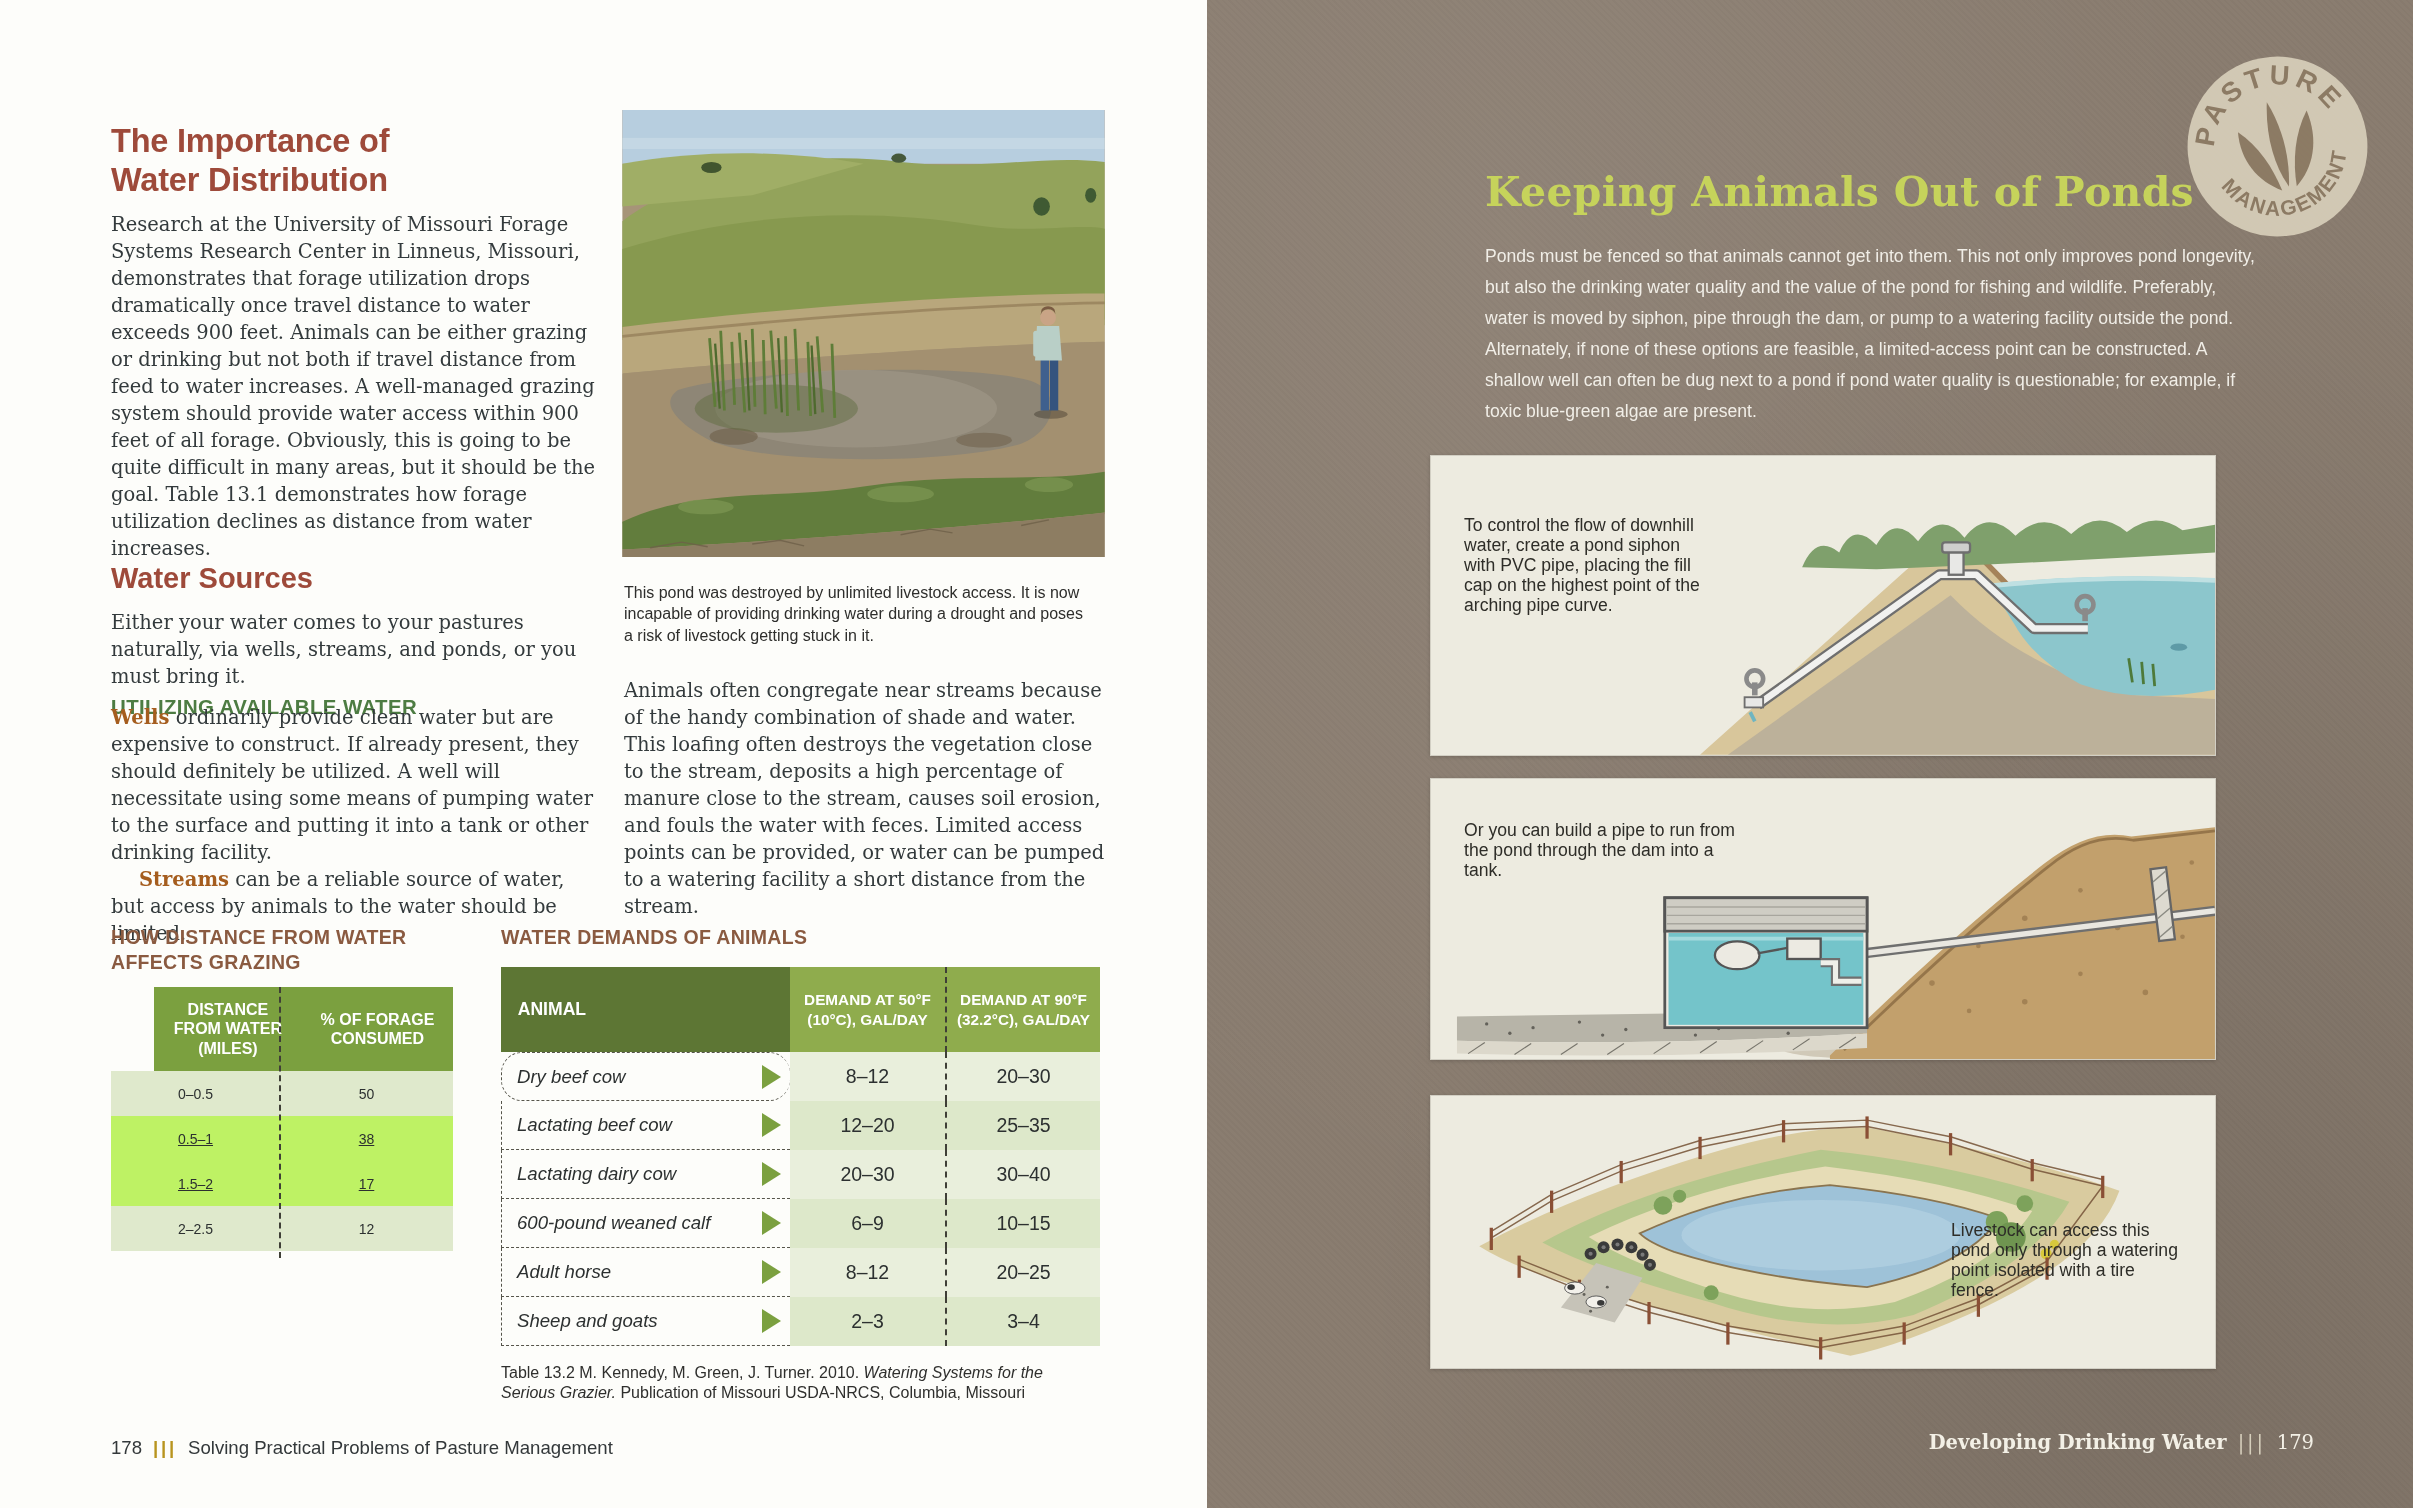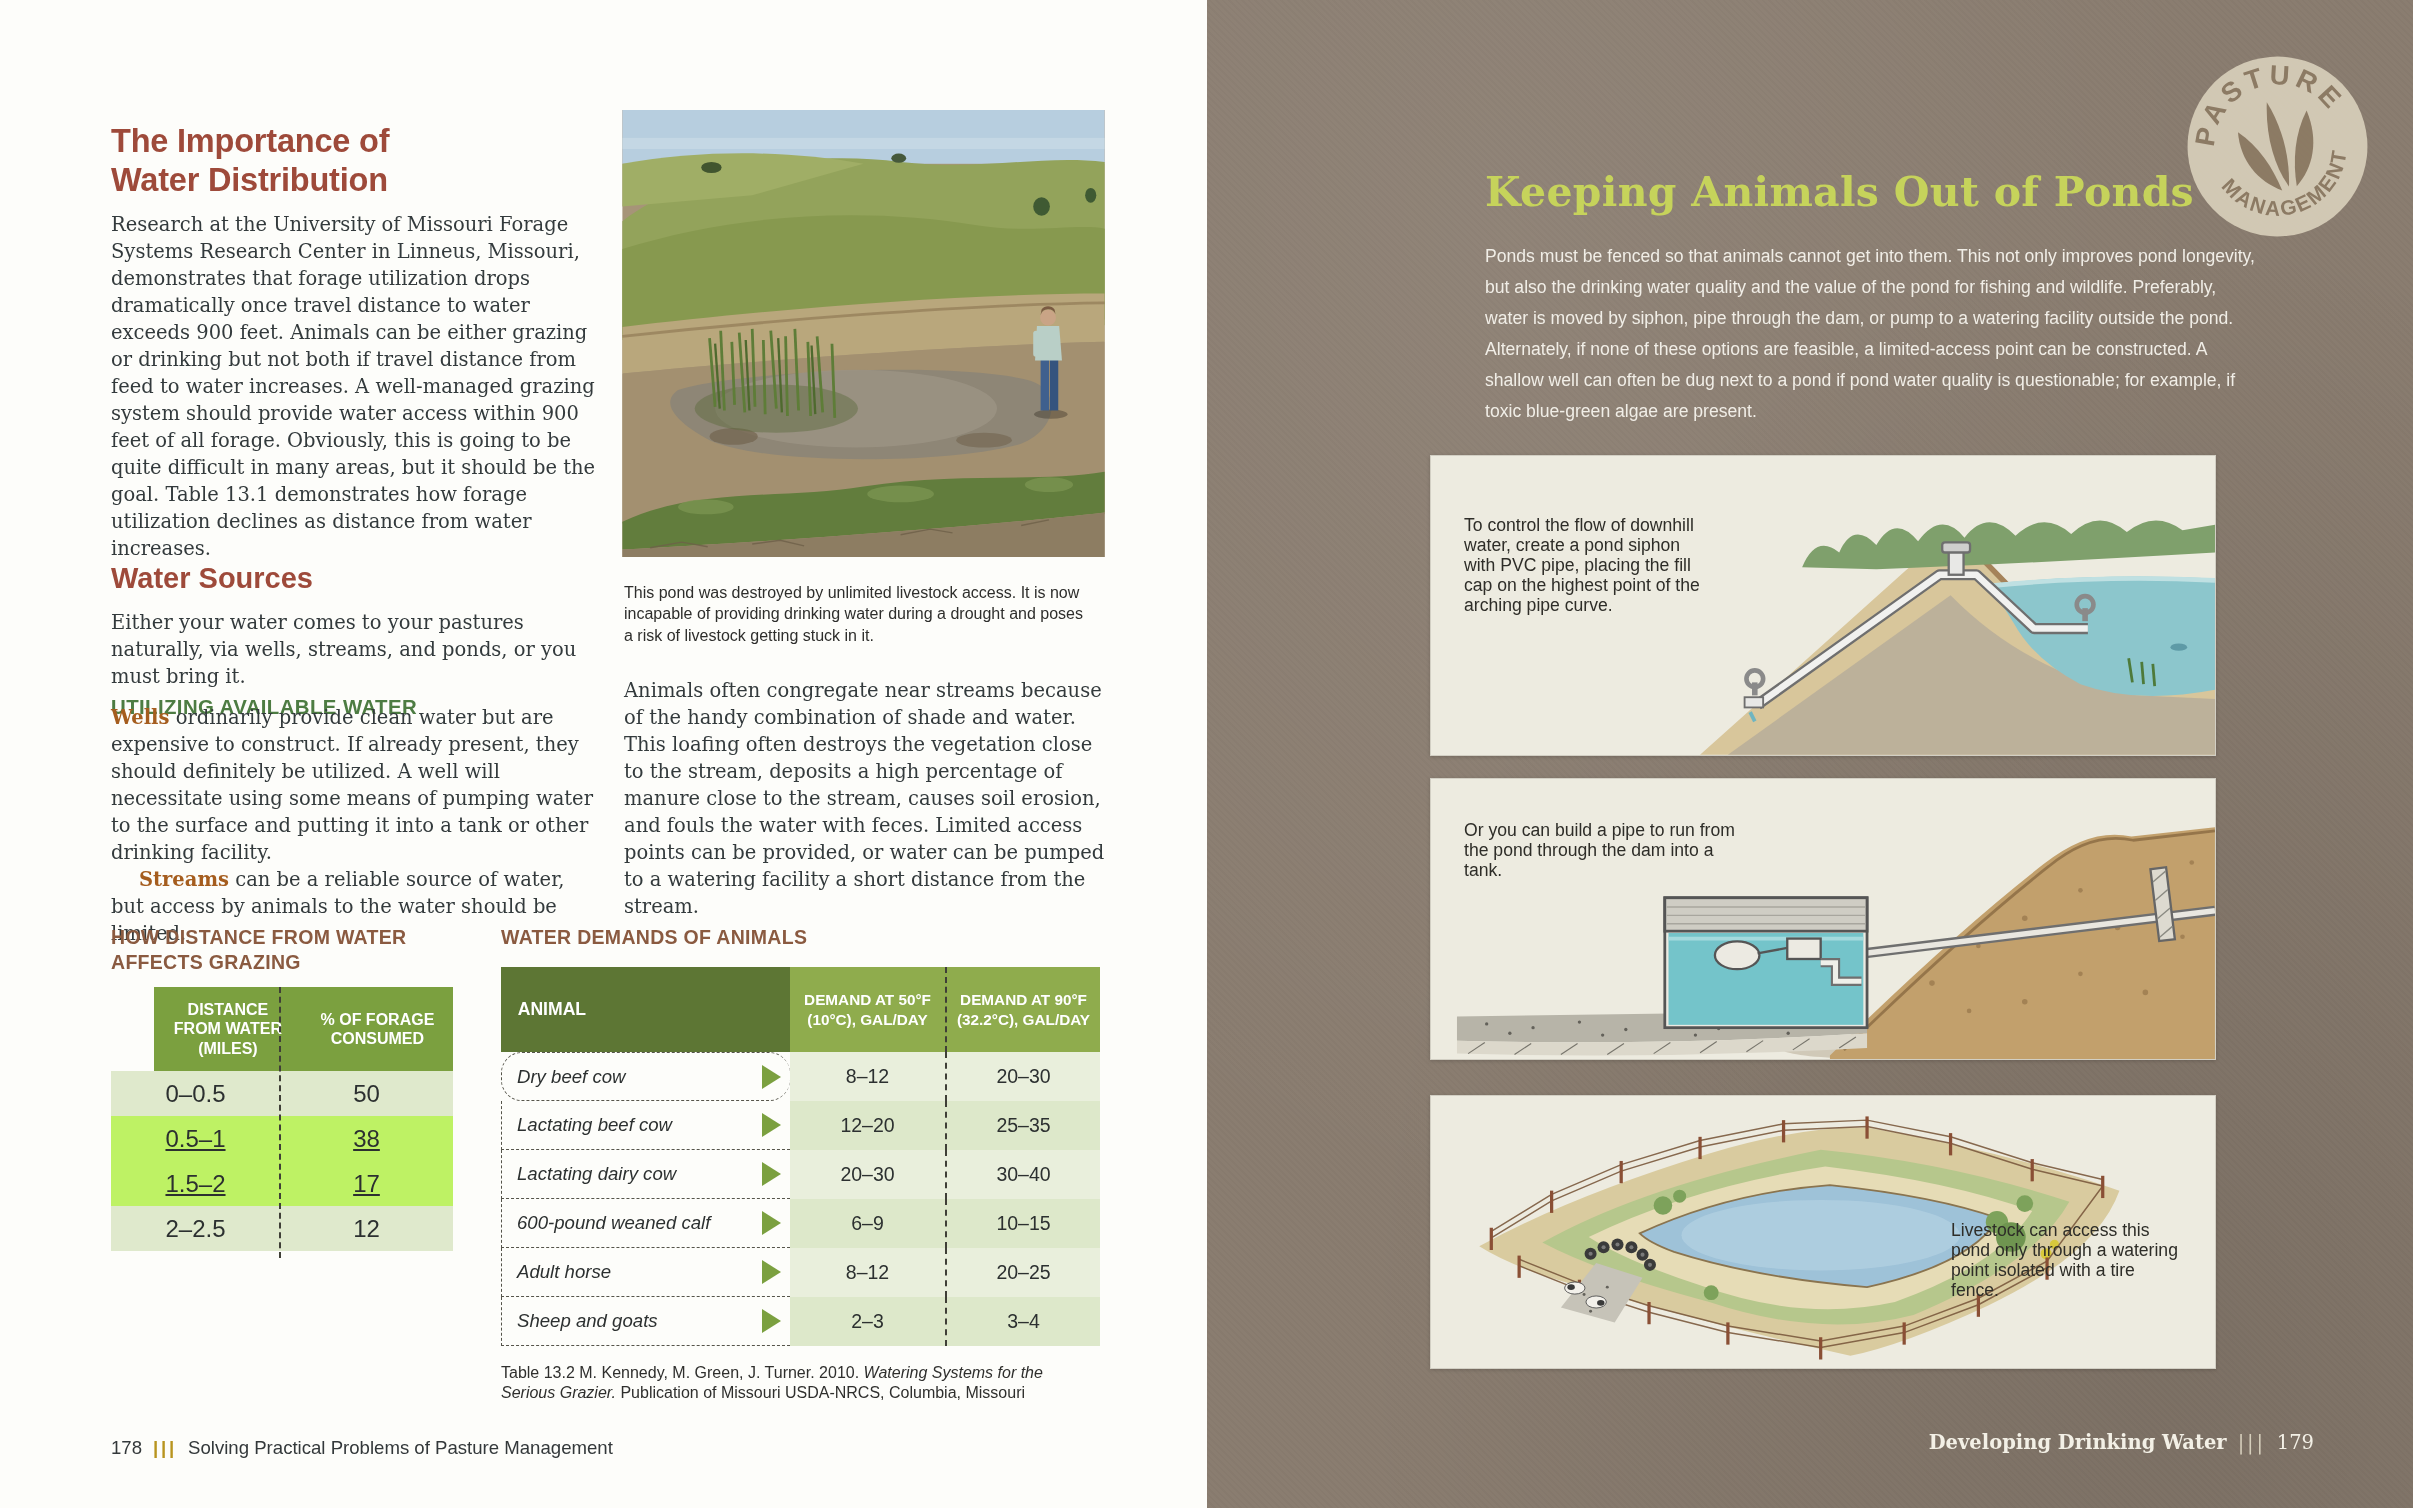--- a/index.html
+++ b/index.html
@@ -31,21 +31,21 @@
   .tt2{left:501px;top:925px;width:390px;}
   .tbl-cap{position:absolute;font-size:16px;line-height:20.4px;color:#2f2f2d;}
   .tc1{left:111px;top:1331px;width:327px;}
   .tc2{left:501px;top:1363px;width:594px;}
   
   .t1{position:absolute;left:111px;top:987px;width:342px;}
   .t1 *{box-sizing:border-box;}
   .t1-head{display:flex;background:#7ba03f;color:#fff;font-weight:bold;height:84px;text-align:center;margin-left:43px;}
   .t1-h{font-size:16px;line-height:19.5px;display:flex;align-items:center;justify-content:center;padding:0 15px;}
   .t1 .c1{width:169px;} .t1 .c2{width:173px;}
-  .t1-row{display:flex;height:45px;font-size:24px;color:#2c3030;text-align:center;}
+  .t1-row{display:flex;height:45px;font-size:14px;color:#2c3030;text-align:center;}
   .t1-row div{display:flex;align-items:center;justify-content:center;}
   .t1-row.a0{background:#dfe9cc;} .t1-row.a1{background:#bef264;text-decoration:underline;}
   .t1-div{position:absolute;left:168px;top:0;bottom:-7.4px;border-left:2.3px dashed #3f3f37;}
   
   .t2{position:absolute;left:501px;top:967px;width:600px;}
   .t2 *{box-sizing:border-box;}
   .t2-head{display:flex;height:85px;color:#fff;font-weight:bold;}
   .t2-ha{width:289px;background:#5d7634;display:flex;align-items:center;padding-left:16.7px;font-size:17.6px;}
   .t2-hd{width:155px;background:#8fac4d;font-size:15.3px;line-height:19.5px;display:flex;
          align-items:center;justify-content:center;text-align:center;padding:0 7.4px;}

